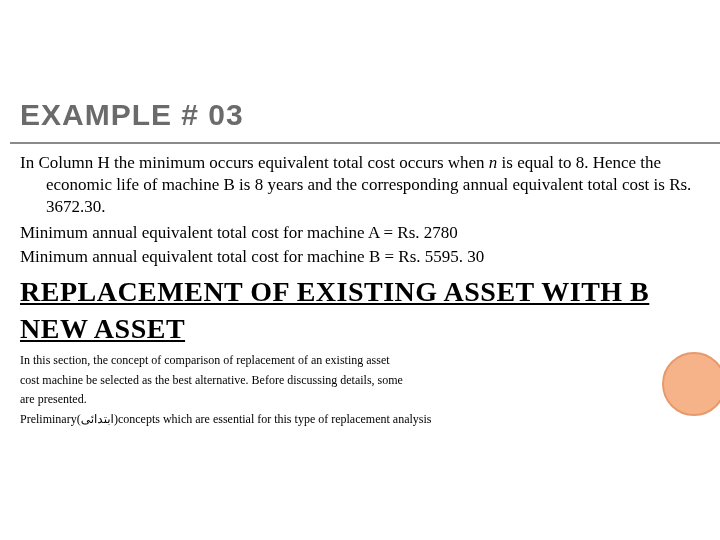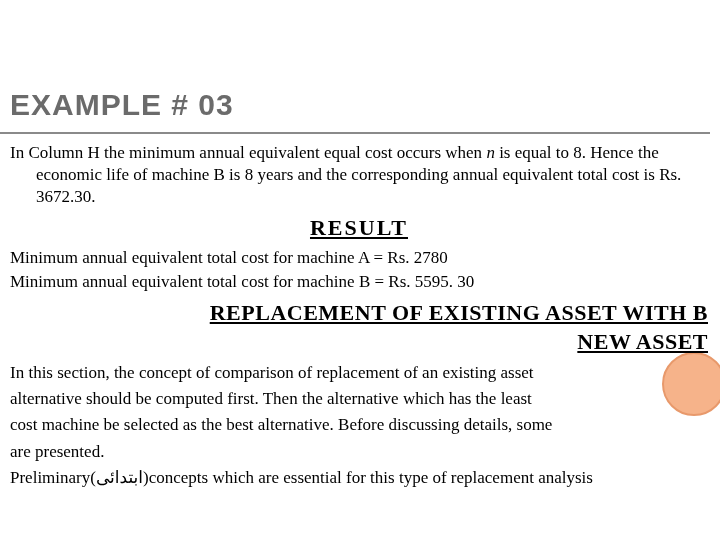--- a/index.html
+++ b/index.html
@@ -11,21 +11,21 @@
     font-family: "Times New Roman", Times, serif;
     color: #000;
     overflow: hidden;
     position: relative;
   }
   .page {
     width: 720px;
     height: 464px;
     position: relative;
     box-sizing: border-box;
-    padding: 0;
+    padding: 10px;
   }
   .title {
     font-family: Arial, Helvetica, sans-serif;
     font-size: 30px;
     letter-spacing: 1px;
     color: #6b6b6b;
     margin: 0;
     padding: 88px 0 10px 10px;
     border-bottom: 2px solid #8a8a8a;
     width: 700px;
@@ -46,31 +46,31 @@
     font-weight: bold;
     text-decoration: underline;
     margin: 6px 0 4px 0;
     letter-spacing: 2px;
   }
   .result-line {
     margin: 0 0 2px 0;
     font-size: 17px;
   }
   .replace-heading {
-    text-align: right;
-    font-size: 22px;
+    text-align: left;
+    font-size: 28px;
     font-weight: bold;
     text-decoration: underline;
     margin: 6px 0 6px 0;
     letter-spacing: 0.5px;
     line-height: 1.3;
   }
   .section-para p {
     margin: 0 0 4px 0;
-    font-size: 17px;
+    font-size: 12px;
   }
   .italic { font-style: italic; }
   .decor-circle {
     position: absolute;
     right: -6px;
     bottom: 48px;
     width: 64px;
     height: 64px;
     border-radius: 50%;
     background: #f6b38a;
@@ -87,36 +87,34 @@
 <body>
 
 <div class="page">
   <div class="decor-circle"></div>
 
   <div class="content-layer">
     <h1 class="title">EXAMPLE # 03</h1>
 
     <div class="body-block">
       <p class="para-hang">
-        <span>In Column H the minimum annual equivalent equal cost occurs when </span><span class="italic">n</span><span> is equal to 8. Hence the economic life of machine B is 8 years and the corresponding annual equivalent total cost is Rs. 3672.30.</span>
+        <span>In Column H the minimum occurs equivalent total cost occurs when </span><span class="italic">n</span><span> is equal to 8. Hence the economic life of machine B is 8 years and the corresponding annual equivalent total cost is Rs. 3672.30.</span>
       </p>
 
-      <div class="result-heading">RESULT</div>
 
       <p class="result-line">Minimum annual equivalent total cost for machine A = Rs. 2780</p>
       <p class="result-line">Minimum annual equivalent total cost for machine B = Rs. 5595. 30</p>
 
       <div class="replace-heading">
         <span>REPLACEMENT OF EXISTING ASSET WITH B</span><br>
         <span>NEW ASSET</span>
       </div>
 
       <div class="section-para">
         <p>In this section, the concept of comparison of replacement of an existing asset</p>
-        <p>alternative should be computed first. Then the alternative which has the least</p>
         <p>cost machine be selected as the best alternative. Before discussing details, some</p>
         <p>are presented.</p>
         <p>
           <span>Preliminary(</span><span dir="rtl">ابتدائی</span><span>)concepts which are essential for this type of replacement analysis</span>
         </p>
       </div>
     </div>
   </div>
 </div>
 

